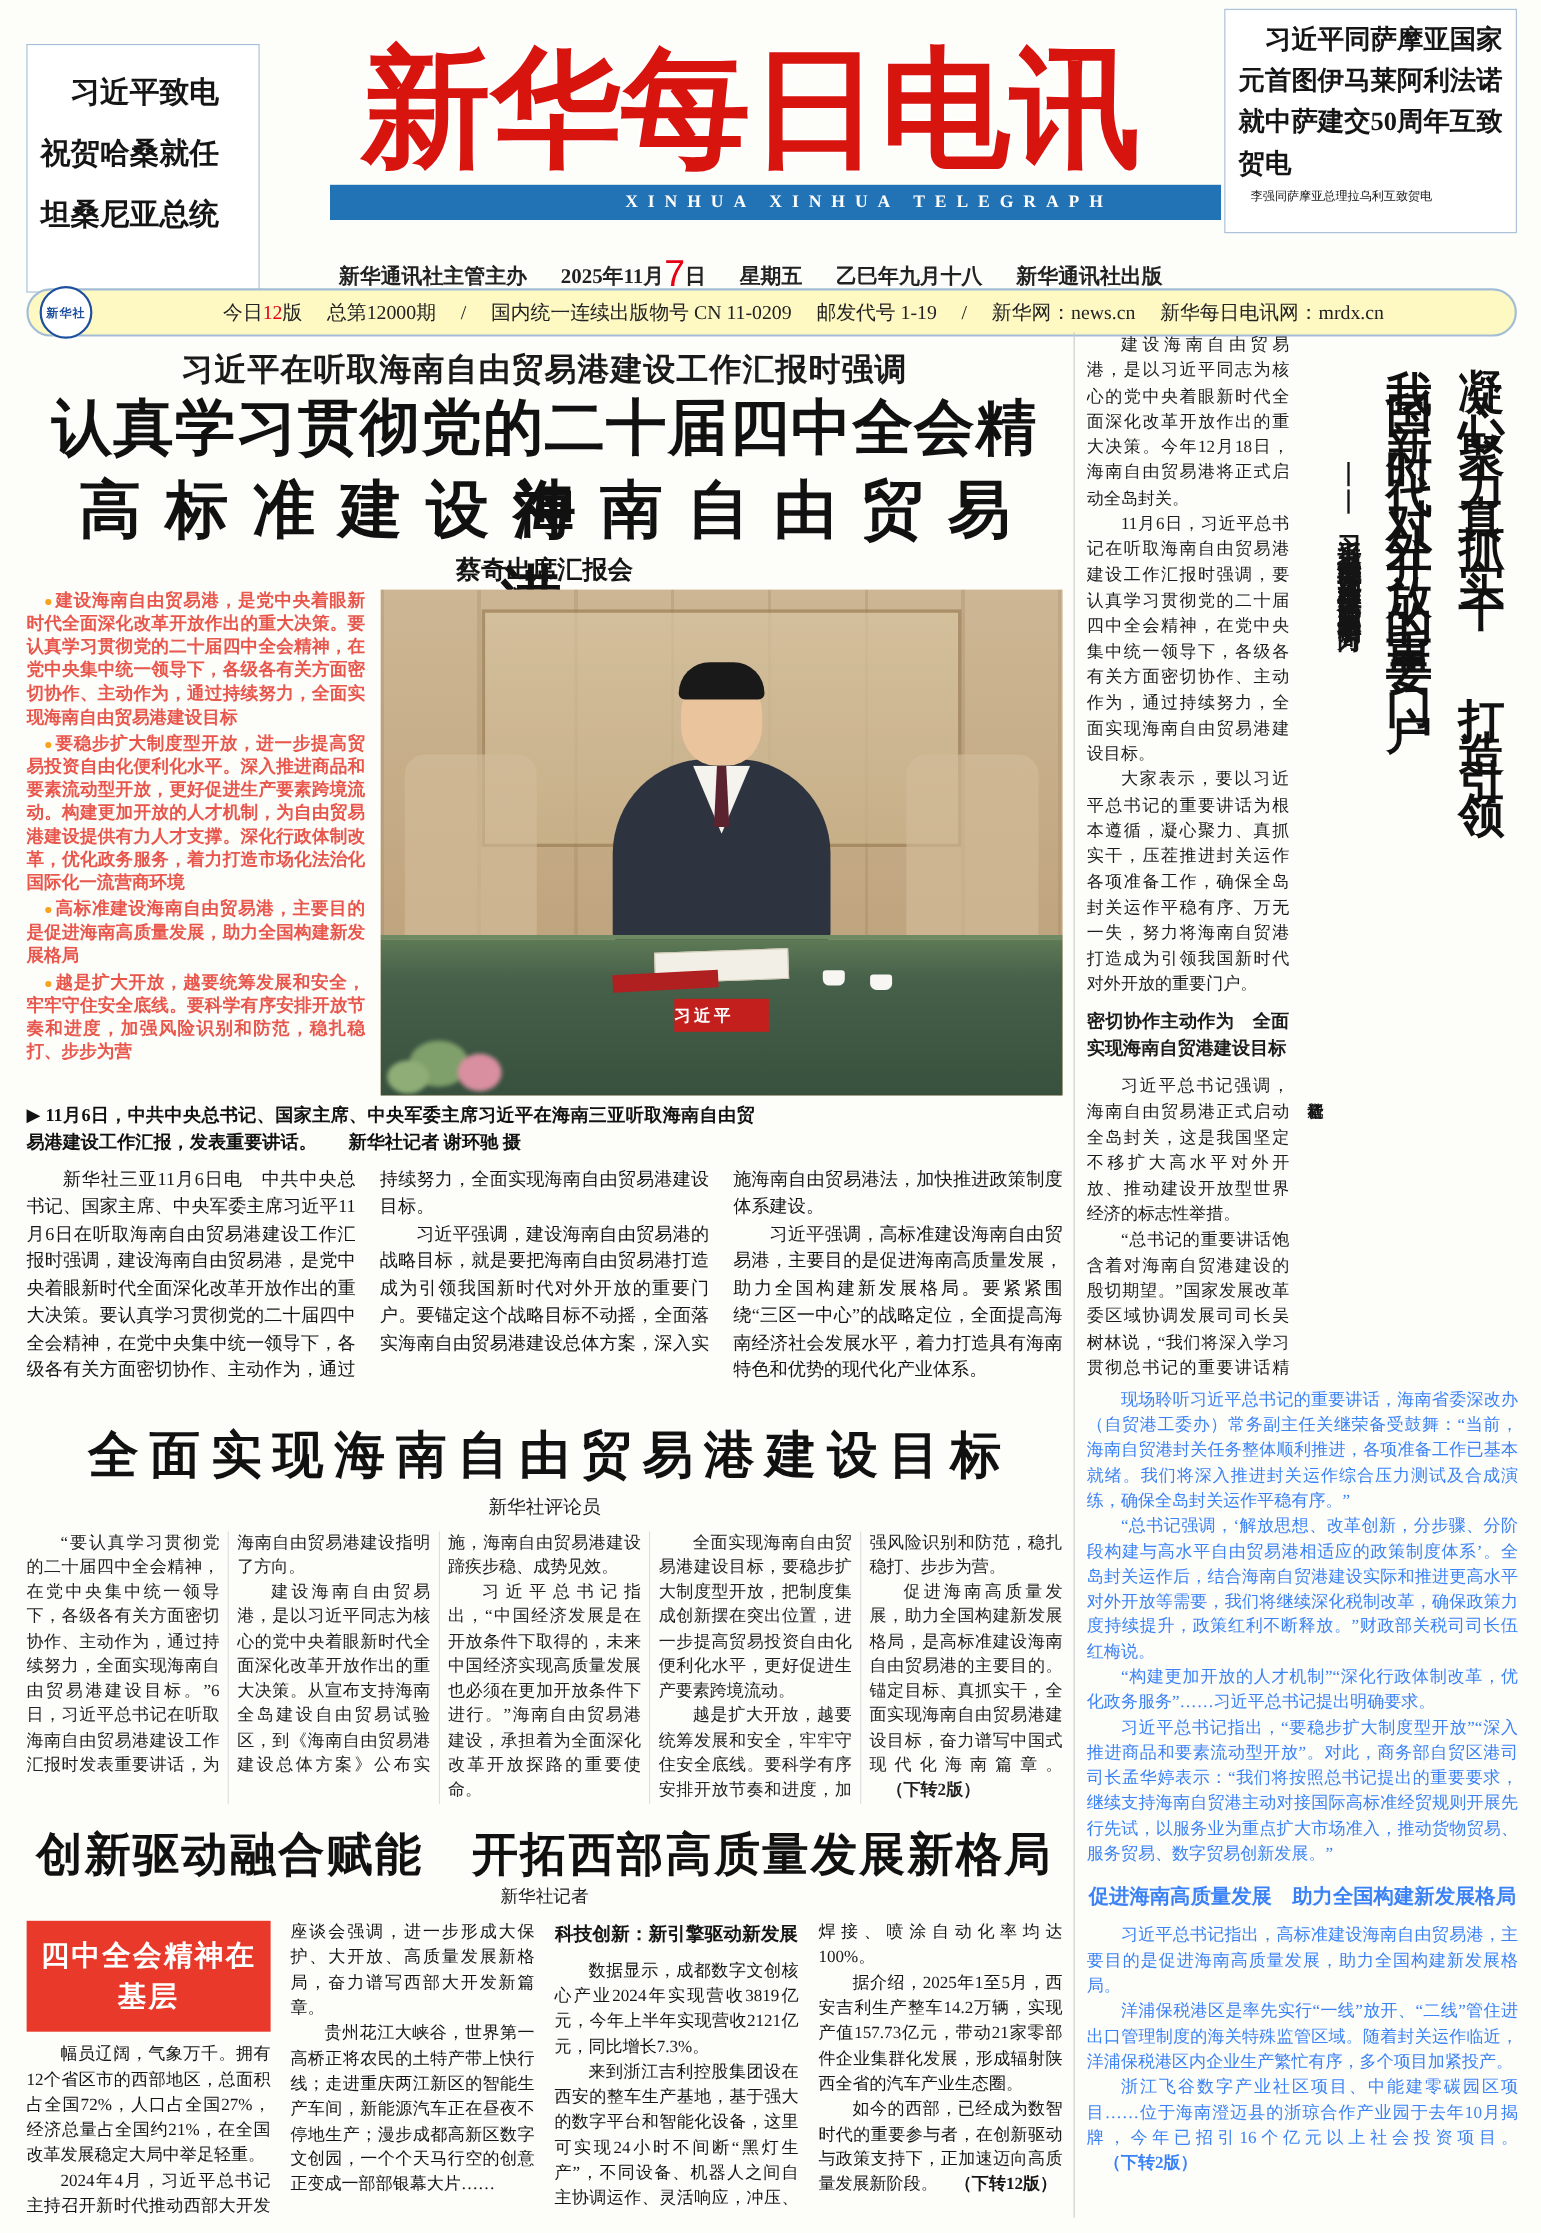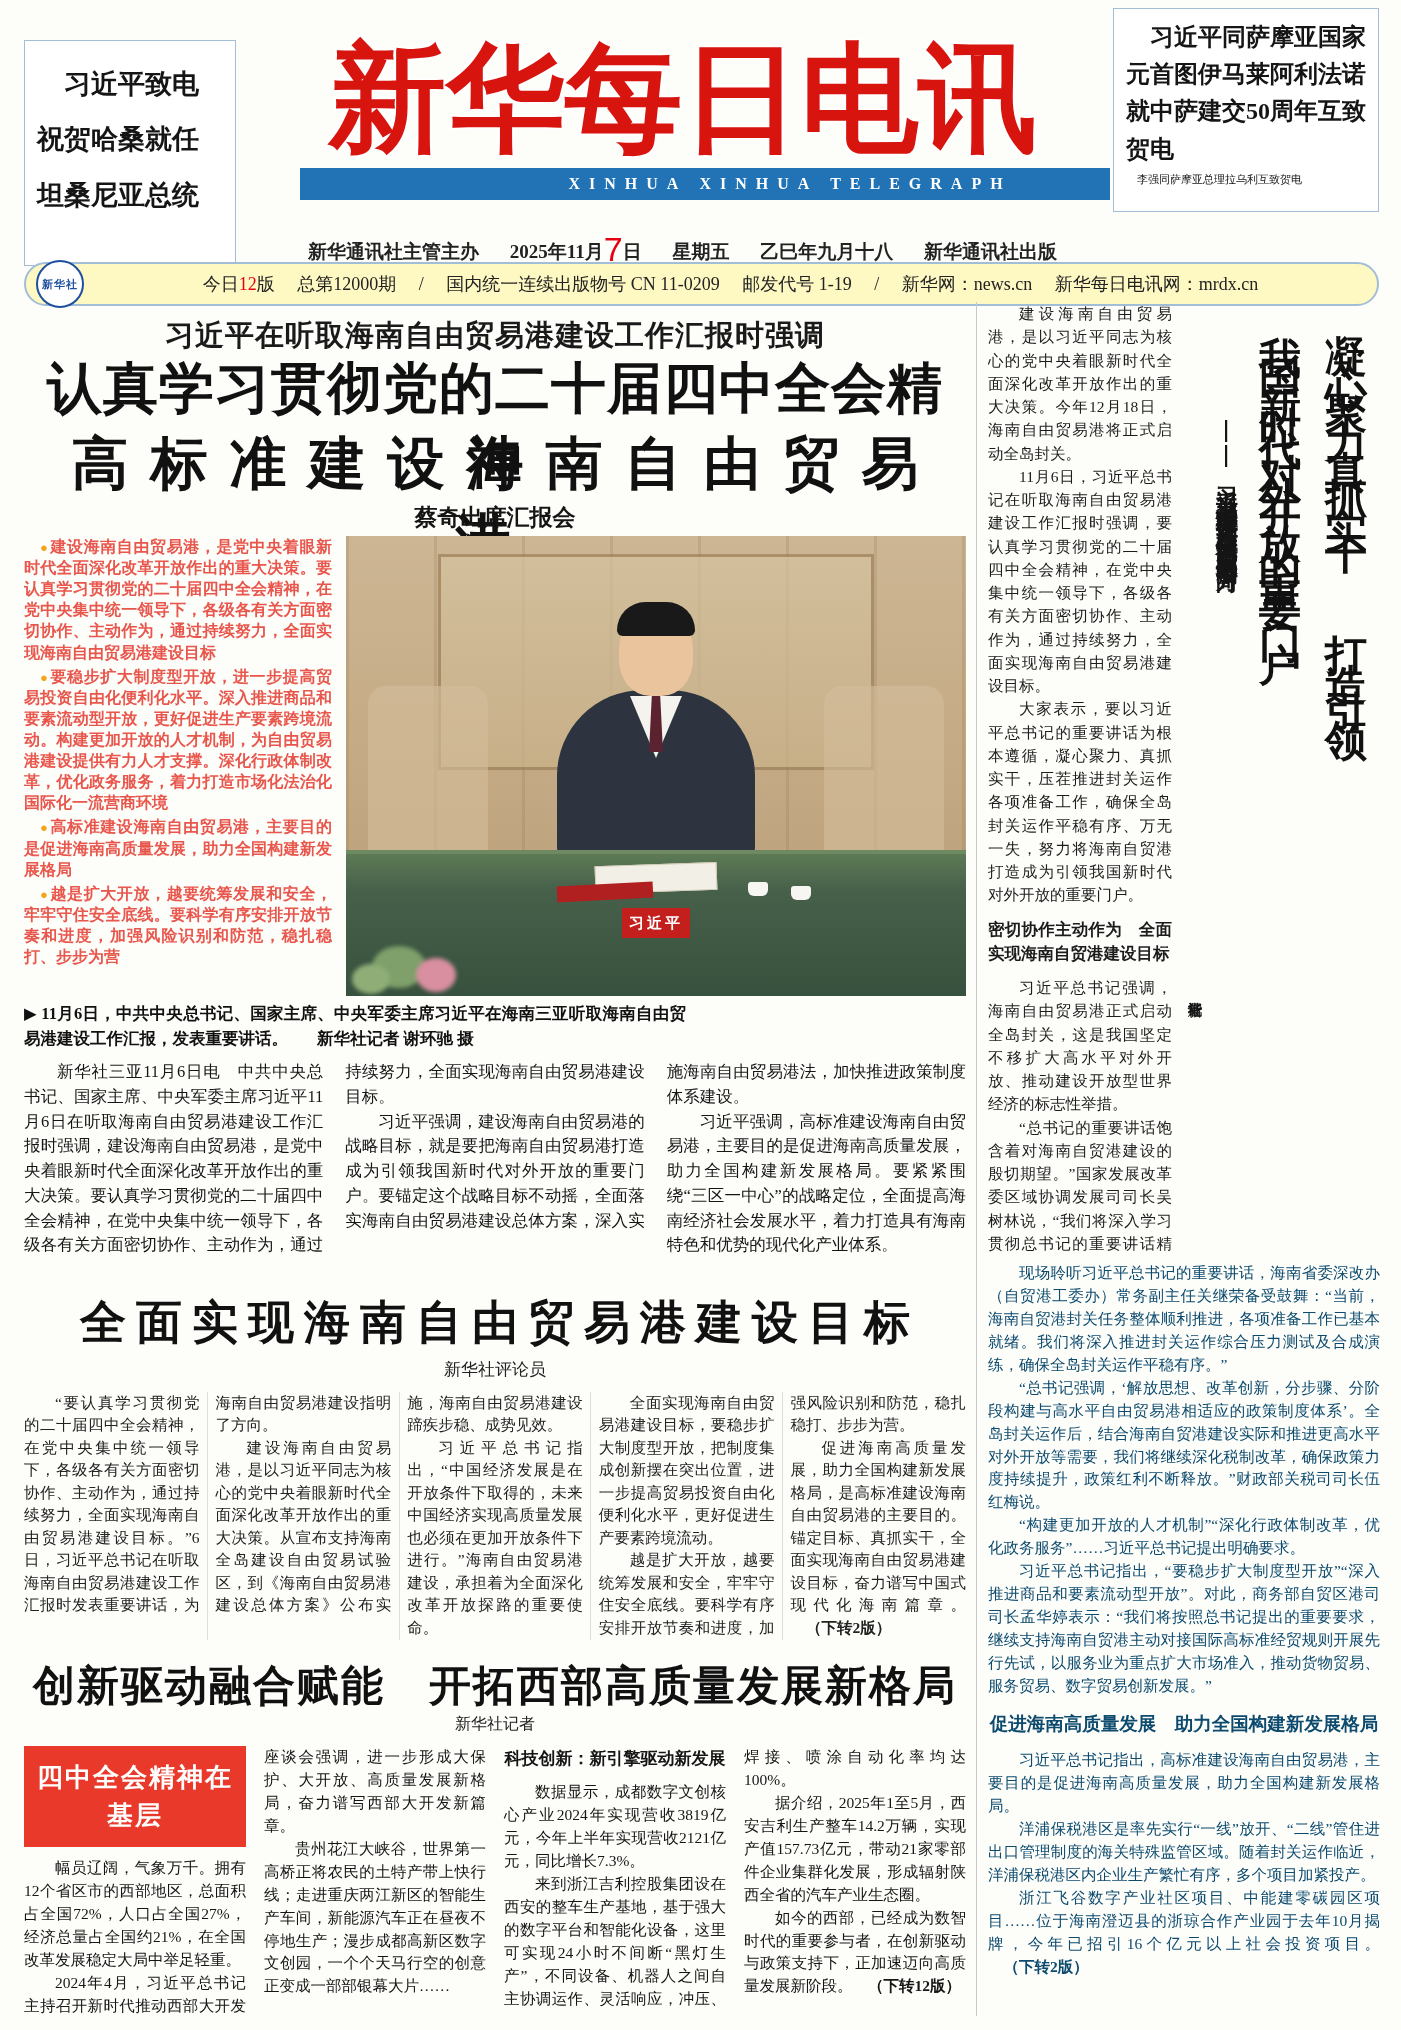--- a/index.html
+++ b/index.html
@@ -72,21 +72,21 @@
   .ph-hair{position:absolute;left:50%;bottom:360px;transform:translateX(-50%);
     width:78px;height:34px;background:#191919;border-radius:40px 40px 8px 8px;}
   .ph-desk{position:absolute;left:0;right:0;bottom:0;height:142px;
     background:linear-gradient(180deg,#5d7a55 0,#46604a 26%,#37513e 100%);
     border-top:4px solid #6d8a62;}
   .ph-paper{position:absolute;left:50%;bottom:104px;transform:translateX(-50%) rotate(-2deg);
     width:120px;height:26px;background:#f2efe6;border:1px solid #cfc9b4;}
   .ph-folder{position:absolute;left:34%;bottom:96px;transform:rotate(-3deg);
     width:96px;height:16px;background:#b02020;}
   .ph-placard{position:absolute;left:50%;bottom:58px;transform:translateX(-50%);
-    width:68px;height:30px;background:#c3201d;display:flex;align-items:center;justify-content:center;}
+    width:86px;height:30px;background:#c3201d;display:flex;align-items:center;}
   .ph-placard span{color:#fff;font-size:15px;font-weight:700;letter-spacing:3px;}
   .ph-cup{position:absolute;width:20px;height:14px;background:#f7f6f2;border-radius:3px 3px 6px 6px;}
   .cup1{right:32%;bottom:100px;}
   .cup2{right:25%;bottom:96px;}
   .ph-flower{position:absolute;border-radius:50%;filter:blur(2px);}
   .fl1{left:26px;bottom:8px;width:54px;height:42px;background:#7fa06a;}
   .fl2{left:70px;bottom:4px;width:40px;height:34px;background:#d98fa0;}
   .fl3{left:6px;bottom:2px;width:38px;height:30px;background:#8fae77;}
   .caption{left:24px;top:1002px;width:662px;font-size:16.5px;font-weight:700;line-height:1.5;
     text-align:justify;color:#111;}
@@ -119,21 +119,21 @@
   .side-intro{width:184px;flex:0 0 auto;overflow:hidden;font-size:15.5px;line-height:1.5;
     text-align:justify;color:#1c1c1c;}
   .side-subhead{font-family:"Liberation Sans","DejaVu Sans",sans-serif;font-size:16.5px;
     font-weight:800;line-height:1.5;margin:10px 0;text-indent:0 !important;}
   .side-vh{flex:1;writing-mode:vertical-rl;padding-left:2px;overflow:hidden;}
   .side-vh .t1{font-size:42px;font-weight:900;letter-spacing:.68em;color:#111;margin:0 6px 0 10px;}
   .side-vh .t2{font-size:42px;font-weight:900;letter-spacing:.56em;color:#111;margin:0 0 0 10px;}
   .side-vh .vsub{font-size:22px;font-weight:700;letter-spacing:.14em;padding-top:118px;
     font-family:"Liberation Sans","DejaVu Sans",sans-serif;margin:0 4px 0 8px;}
   .side-vh .vby{font-size:15px;padding-top:688px;margin:0;}
-  .side-bottom{margin-top:8px;font-size:15.5px;line-height:1.48;text-align:justify;color:#0c4a6e;
+  .side-bottom{margin-top:8px;font-size:15.5px;line-height:1.48;text-align:justify;color:#3b82f6;
     height:748px;overflow:hidden;}
   .side-subhead2{font-family:"Liberation Sans","DejaVu Sans",sans-serif;font-size:18.5px;
     font-weight:800;text-align:center;margin:12px 0;text-indent:0 !important;}
   .cont{font-weight:700;white-space:nowrap;margin-left:1em;}
 </style>
 </head>
 <body>
 
 <div class="abs brief-box brief-left">习近平致电祝贺哈桑就任坦桑尼亚总统</div>
 

